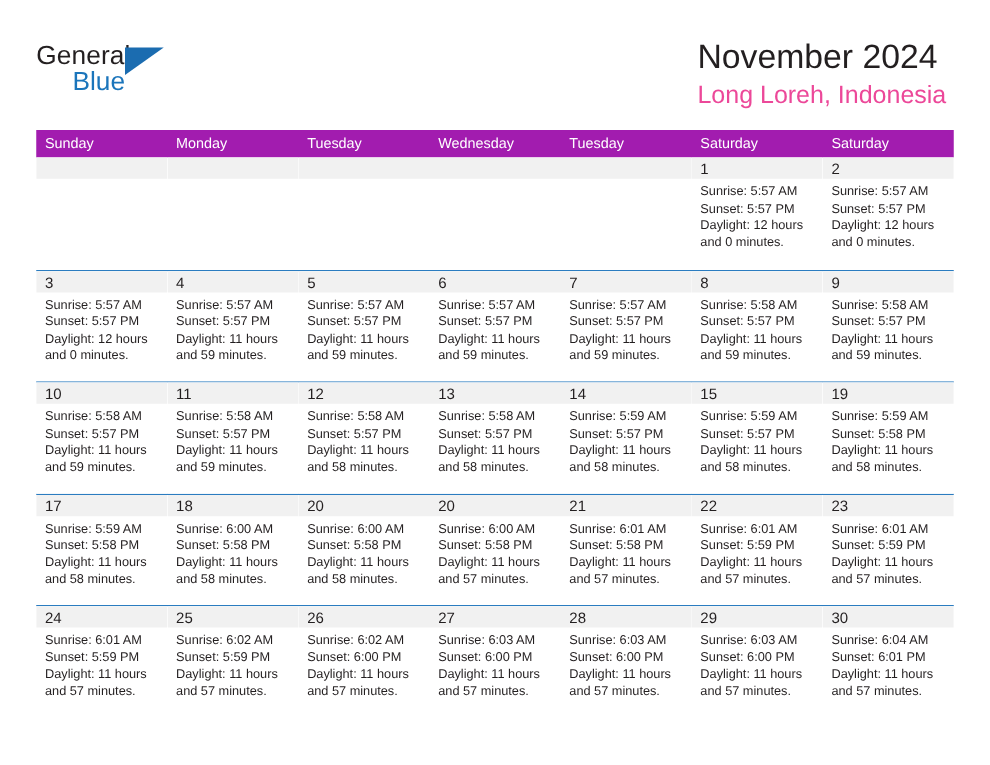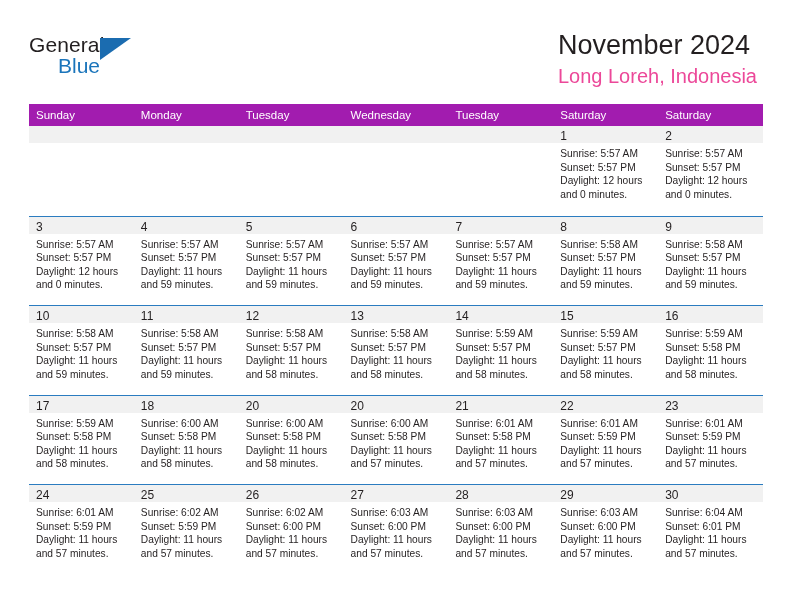--- a/index.html
+++ b/index.html
@@ -331,21 +331,21 @@
           <div class="cell">
             <div class="datenum-bar"><span class="datenum">15</span></div>
             <div class="cell-body">
               <div class="cell-line">Sunrise: 5:59 AM</div>
               <div class="cell-line">Sunset: 5:57 PM</div>
               <div class="cell-line">Daylight: 11 hours</div>
               <div class="cell-line">and 58 minutes.</div>
             </div>
           </div>
           <div class="cell">
-            <div class="datenum-bar"><span class="datenum">16</span></div>
+            <div class="datenum-bar"><span class="datenum">19</span></div>
             <div class="cell-body">
               <div class="cell-line">Sunrise: 5:59 AM</div>
               <div class="cell-line">Sunset: 5:58 PM</div>
               <div class="cell-line">Daylight: 11 hours</div>
               <div class="cell-line">and 58 minutes.</div>
             </div>
           </div>
         </div>
         <div class="week">
           <div class="cell">

